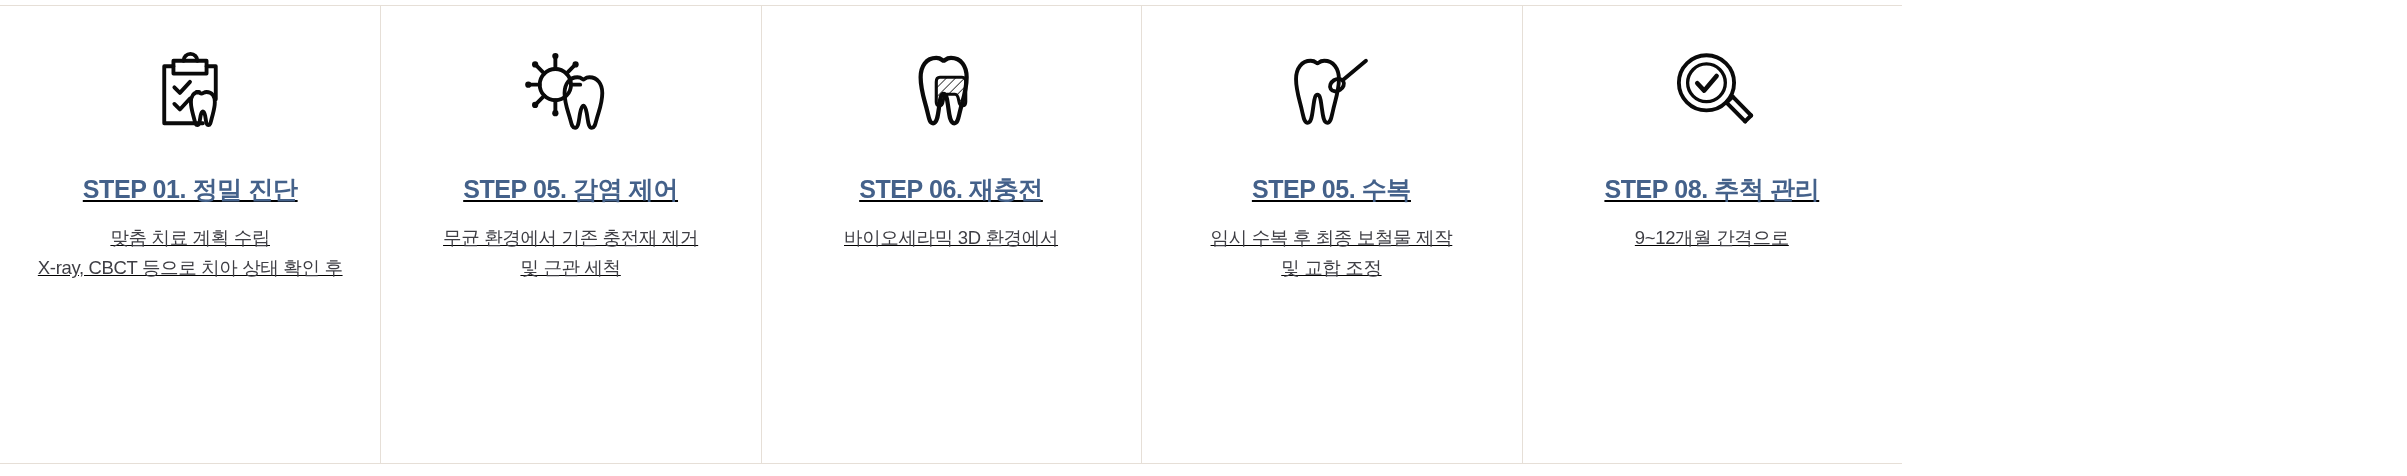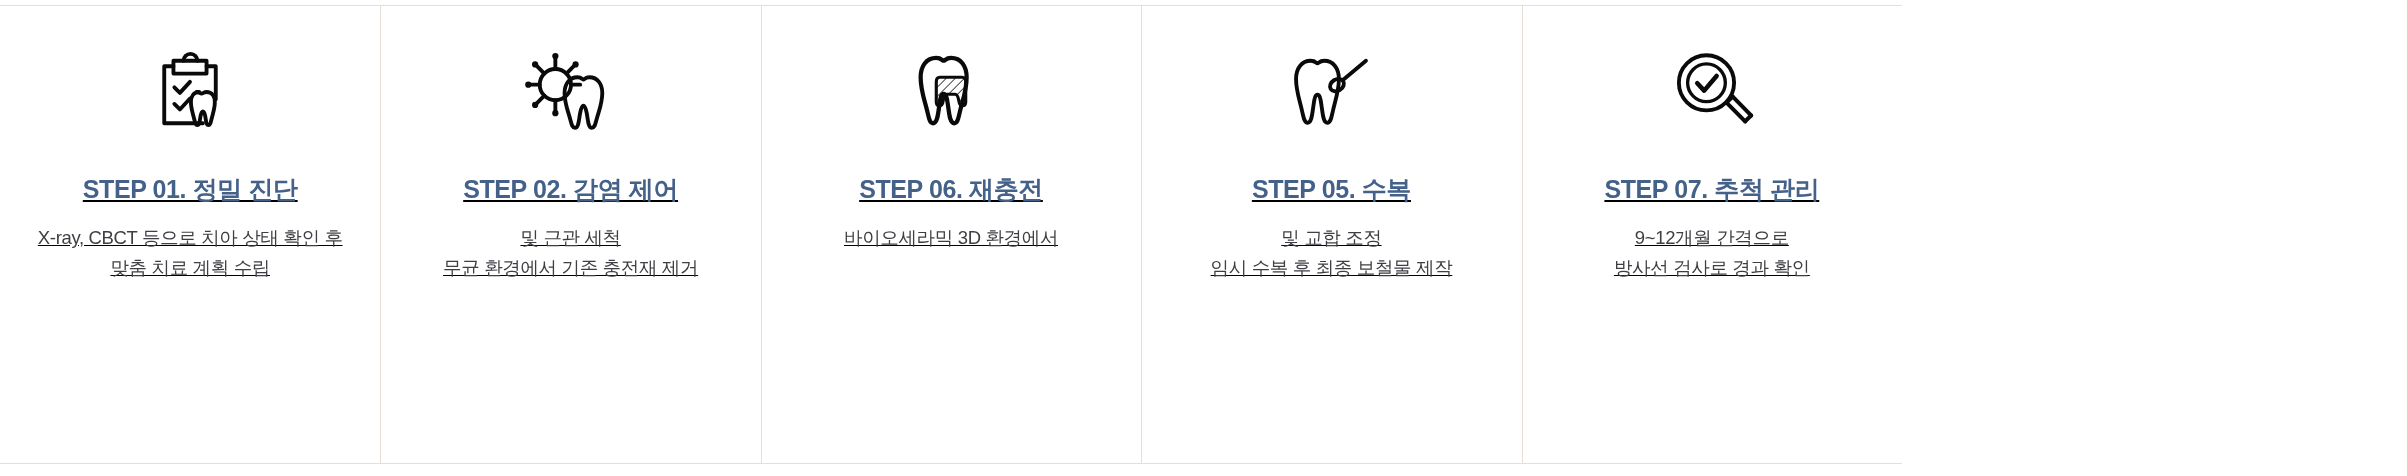--- a/index.html
+++ b/index.html
@@ -115,22 +115,22 @@
 
         <path d="M33 45 l6 6 l11 -12"></path>
 
         <path d="M33 63 l6 6 l11 -12"></path>
 
         <path d="M60 50 c-6 0 -9 5 -9 11 c0 7 2 12 3.5 18 c1 4 1.5 7 3.5 7 c2.5 0 2.5 -5 3.5 -10 c0.7 -3.5 1.3 -5 2.5 -5 c1.2 0 1.8 1.5 2.5 5 c1 5 1 10 3.5 10 c2 0 2.5 -3 3.5 -7 c1.5 -6 3.5 -11 3.5 -18 c0 -6 -3 -11 -9 -11 c-3 0 -3.5 1.6 -5.5 1.6 c-2 0 -2.5 -1.6 -5.5 -1.6 z"></path>
       </svg>
     </div>
     <div class="step-title">STEP 01. 정밀 진단</div>
     <div class="step-desc">
+      <span class="desc-line">맞춤 치료 계획 수립</span>
       <span class="desc-line">X-ray, CBCT 등으로 치아 상태 확인 후</span>
-      <span class="desc-line">맞춤 치료 계획 수립</span>
     </div>
   </div>
 
   <div class="step-card">
     <div class="step-icon">
       <svg viewBox="0 0 100 100" fill="none" stroke="#0A0A0A" stroke-width="4.2" stroke-linecap="round" stroke-linejoin="round">
 
         <circle cx="33" cy="42" r="17"></circle>
 
         <path d="M33 25 V13"></path>
@@ -143,24 +143,24 @@
         <path d="M21 30 L13 22"></path>
           <circle cx="11" cy="20" r="3.4" fill="#0A0A0A" stroke="none"></circle>
         <path d="M45 30 L53 22"></path>
           <circle cx="55" cy="20" r="3.4" fill="#0A0A0A" stroke="none"></circle>
         <path d="M21 54 L13 62"></path>
           <circle cx="11" cy="64" r="3.4" fill="#0A0A0A" stroke="none"></circle>
 
         <path d="M57 34 c-9 0 -14 7.5 -14 17 c0 11 3.5 19 6 28 c1.6 6 2.2 10 5.4 10 c4 0 4 -8 5.5 -16 c1.1 -5.5 2 -8 3.6 -8 c1.6 0 2.5 2.5 3.6 8 c1.5 8 1.5 16 5.5 16 c3.2 0 3.8 -4 5.4 -10 c2.5 -9 6 -17 6 -28 c0 -9.5 -5 -17 -14 -17 c-4.6 0 -5.4 2.4 -6.5 2.4 c-1.1 0 -1.9 -2.4 -6.5 -2.4 z"></path>
       </svg>
     </div>
-    <div class="step-title">STEP 02. 감염 제어</div>
-    <div class="step-desc">
+    <div class="step-title">STEP 05. 감염 제어</div>
+    <div class="step-desc">
+      <span class="desc-line">무균 환경에서 기존 충전재 제거</span>
       <span class="desc-line">및 근관 세척</span>
-      <span class="desc-line">무균 환경에서 기존 충전재 제거</span>
     </div>
   </div>
 
   <div class="step-card">
     <div class="step-icon">
       <svg viewBox="0 0 100 100" fill="none" stroke="#0A0A0A" stroke-width="4.6" stroke-linecap="round" stroke-linejoin="round">
         <defs>
           <pattern id="hatch03" width="7" height="7" patternTransform="rotate(45)" patternUnits="userSpaceOnUse">
             <line x1="0" y1="0" x2="0" y2="7" stroke="#0A0A0A" stroke-width="1.6"></line>
           </pattern>
@@ -188,41 +188,40 @@
 
         <path d="M28 16 c-10 0 -16 8.5 -16 20 c0 13 4 23 6.5 34.5 c1.8 7.5 2.4 13 6.1 13 c4.6 0 5.1 -10.5 6.5 -20 c1 -7 1.9 -10.5 4.2 -10.5 c2.3 0 3.2 3.5 4.2 10.5 c1.4 9.5 1.9 20 6.5 20 c3.7 0 4.3 -5.5 6.1 -13 c2.5 -11.5 6.5 -21.5 6.5 -34.5 c0 -11.5 -6 -20 -16 -20 c-5.2 0 -6.1 2.8 -7.3 2.8 c-1.2 0 -2.1 -2.8 -7.3 -2.8 z"></path>
 
         <ellipse cx="56.5" cy="42.5" rx="8" ry="6.2" transform="rotate(-32 56.5 42.5)"></ellipse>
 
         <path d="M63 37 L88 16" stroke-width="4.2"></path>
       </svg>
     </div>
     <div class="step-title">STEP 05. 수복</div>
     <div class="step-desc">
+      <span class="desc-line">임시 수복 후 최종 보철물 제작</span>
       <span class="desc-line">및 교합 조정</span>
-      <span class="desc-line">임시 수복 후 최종 보철물 제작</span>
     </div>
   </div>
 
   <div class="step-card">
     <div class="step-icon">
       <svg viewBox="0 0 100 100" fill="none" stroke="#0A0A0A" stroke-width="4.2" stroke-linecap="round" stroke-linejoin="round">
 
         <circle cx="44" cy="40" r="30"></circle>
 
         <circle cx="44" cy="40" r="20.5" stroke-width="3.6"></circle>
 
         <path d="M34 40.5 l7.5 8 l13.5 -16" stroke-width="5"></path>
 
         <path d="M65.8 61.5 L86 82" stroke-width="4.4"></path>
         <path d="M72.5 55 L92.5 75.5" stroke-width="4.4"></path>
         <path d="M65.8 61.5 L72.5 55" stroke-width="4.4"></path>
         <path d="M86 82 L92.5 75.5" stroke-width="4.4"></path>
       </svg>
     </div>
-    <div class="step-title">STEP 07. 추척 관리</div>
+    <div class="step-title">STEP 08. 추척 관리</div>
     <div class="step-desc">
       <span class="desc-line">9~12개월 간격으로</span>
-      <span class="desc-line">방사선 검사로 경과 확인</span>
     </div>
   </div>
 
 </div>
 
 </body></html>

